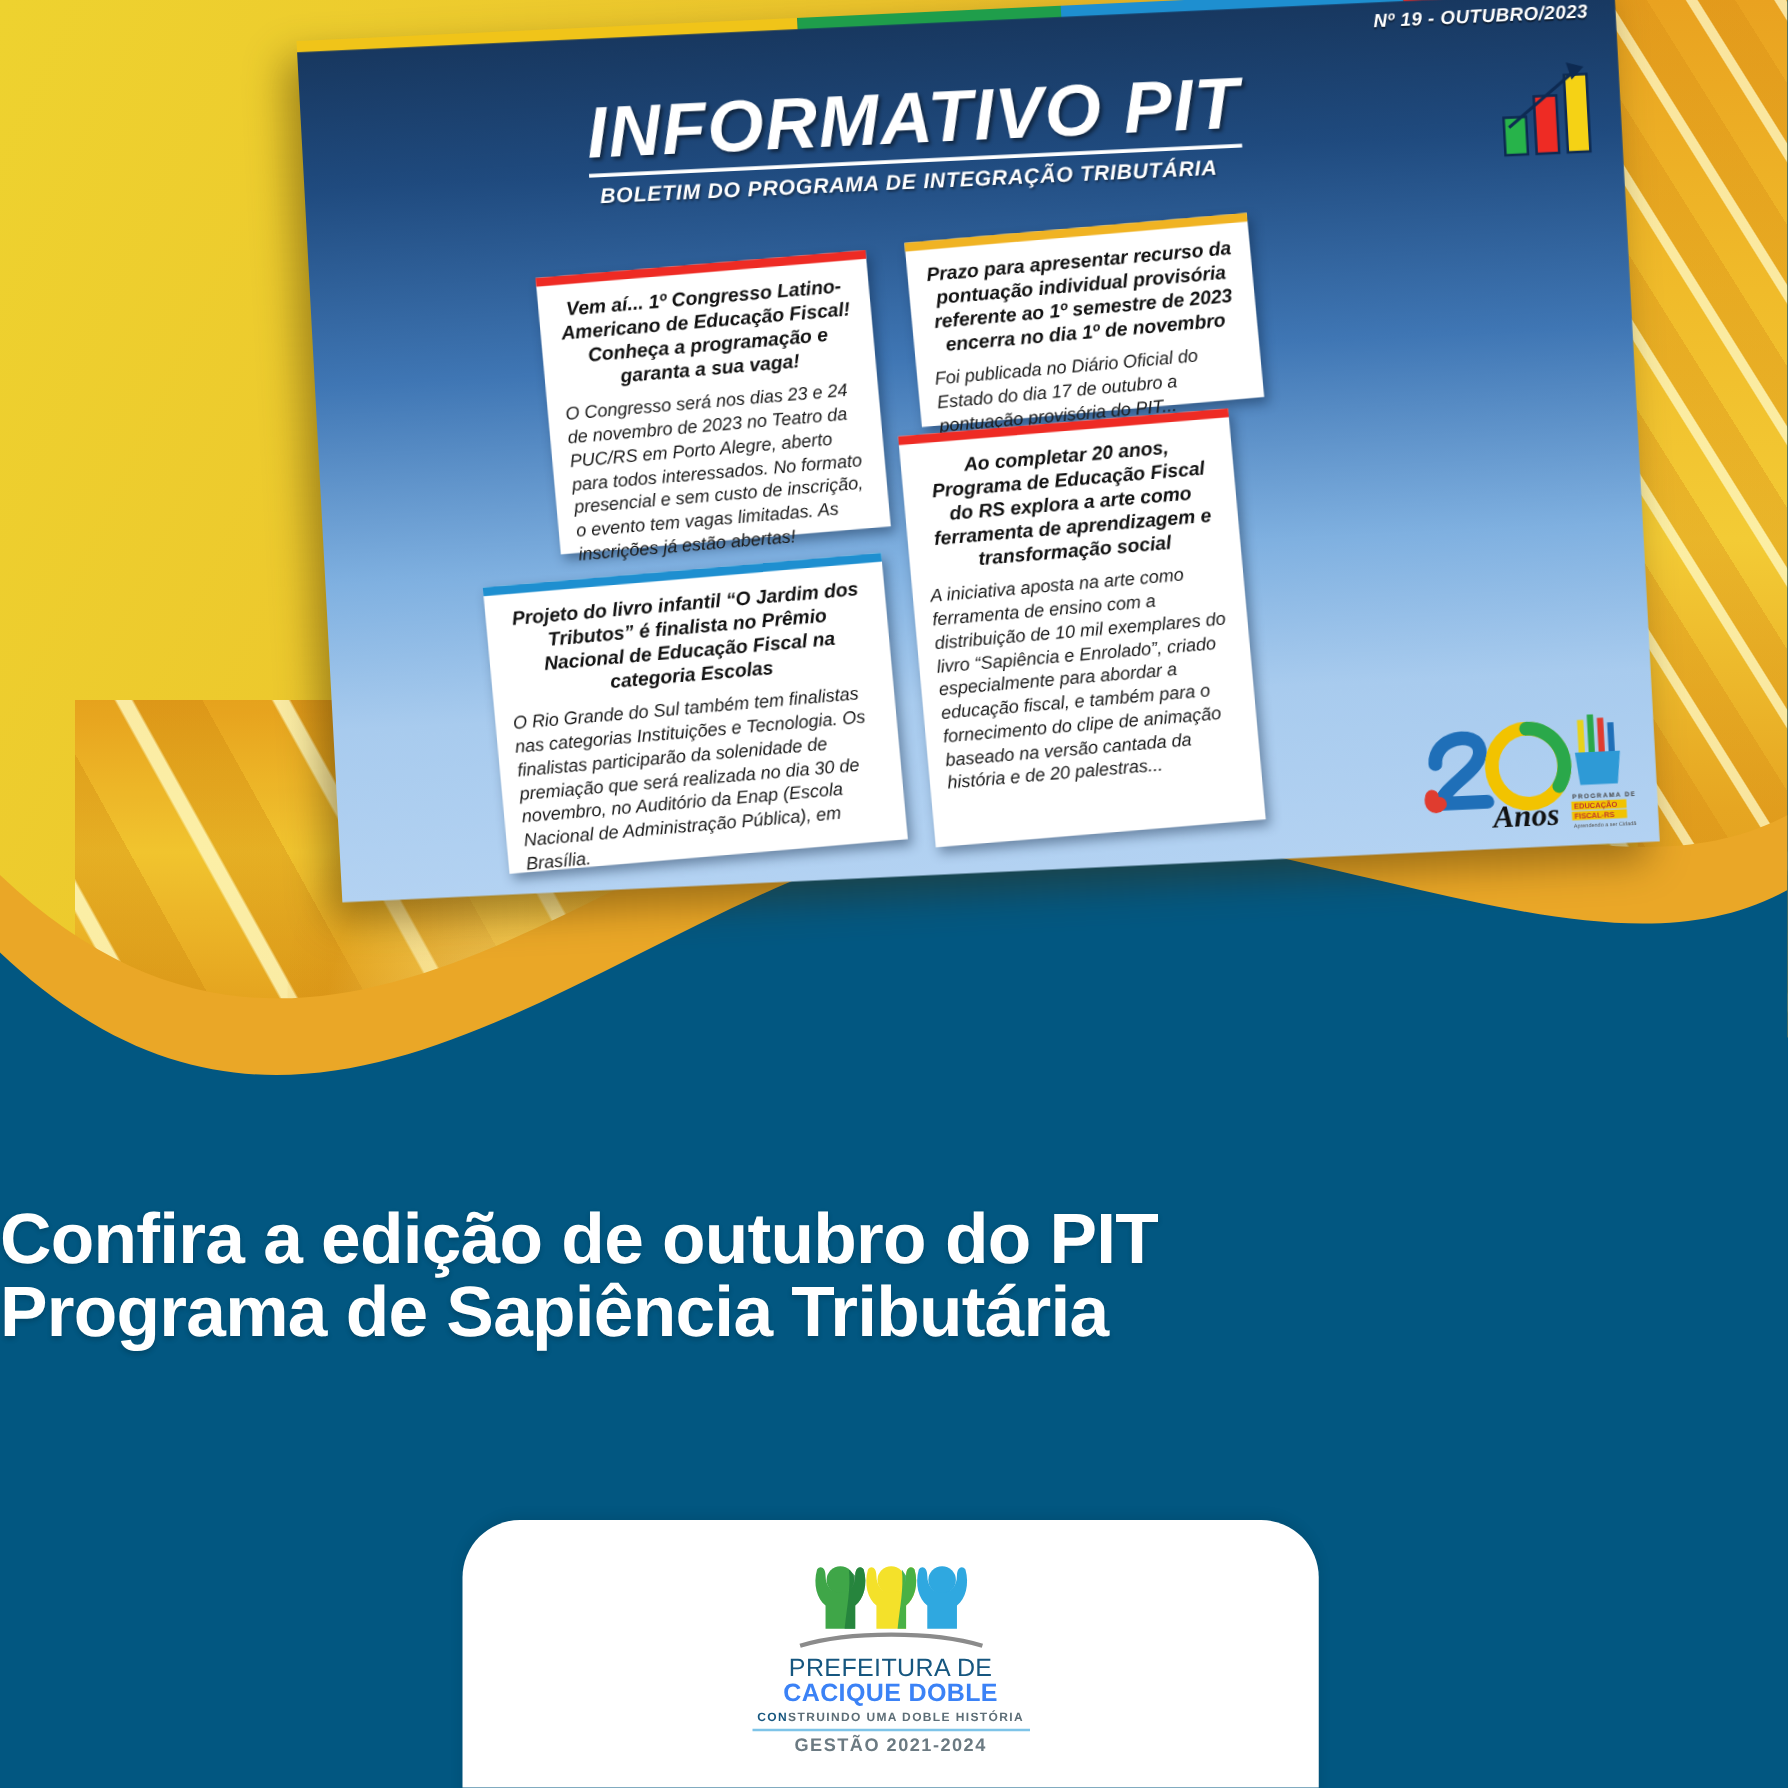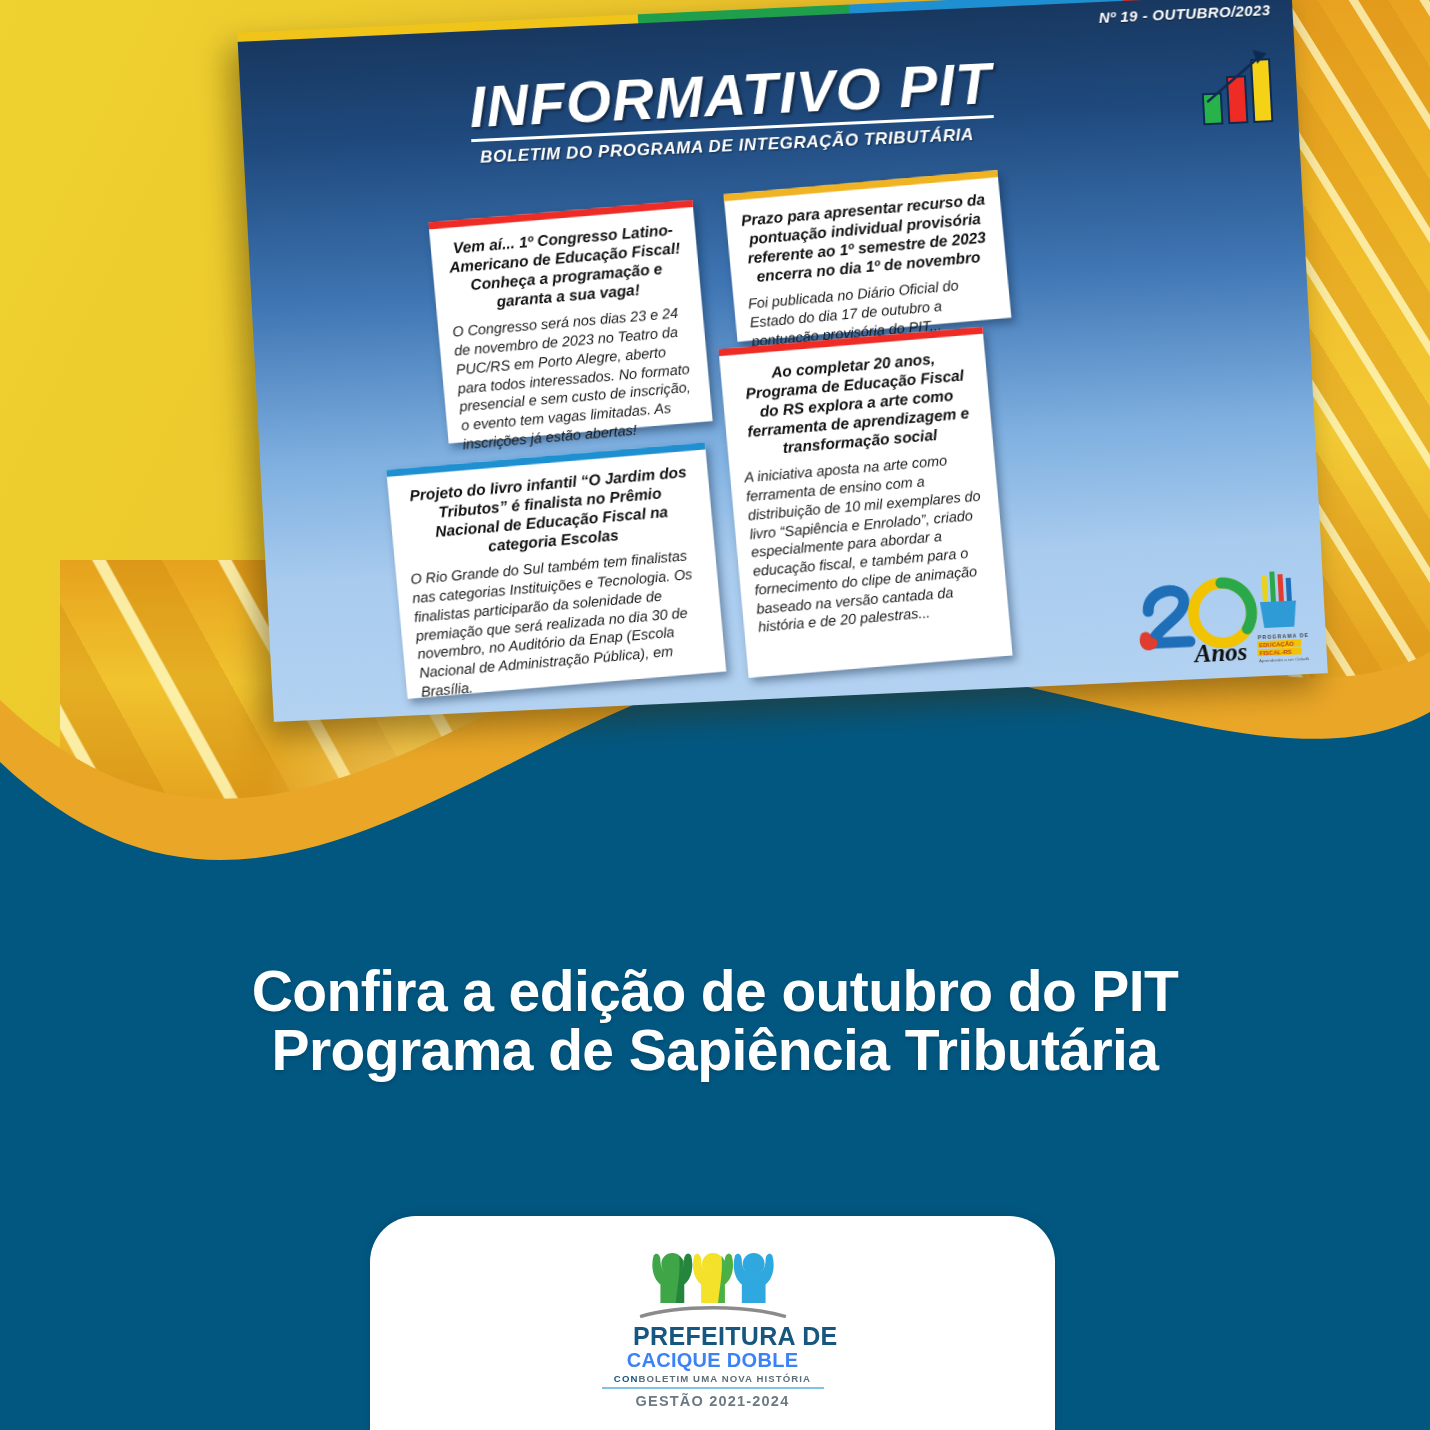--- a/index.html
+++ b/index.html
@@ -116,35 +116,35 @@
   .card.c4{left:130px;top:437px;width:320px;height:230px;transform:rotate(-2.3deg);}
   .card.c4 .accent{background:#1e8fd0;}
   .card.c3 p{text-align:left;}
   .card.c4 h3{text-align:center;}
 
   
   .anos20{position:absolute;right:18px;bottom:12px;width:170px;height:98px;}
 
   
   .headline{
-    position:absolute;left:0;top:962px;width:1430px;text-align:center;
+    position:absolute;left:0;top:962px;width:1430px;text-align:left;
     color:#ffffff;font-weight:700;font-size:57px;line-height:1.03;
     letter-spacing:-0.6px;
     text-shadow:0 2px 4px rgba(0,0,0,.18);
   }
   .headline div{white-space:nowrap;}
 
   
   .brandcard{
     position:absolute;left:370px;top:1216px;width:685px;height:250px;
     background:#ffffff;border-radius:46px 46px 0 0;
     box-shadow:0 -2px 10px rgba(0,0,0,.10);
   }
   .brandlogo{position:absolute;left:50%;top:26px;transform:translateX(-50%);width:250px;text-align:center;}
-  .bl-name1{font-size:25px;font-weight:700;color:#16567f;letter-spacing:.3px;line-height:1.02;text-align:right;}
+  .bl-name1{font-size:20px;font-weight:400;color:#16567f;letter-spacing:.3px;line-height:1.02;}
   .bl-name2{font-size:20px;font-weight:700;color:#3b82f6;letter-spacing:.3px;line-height:1.02;}
   .bl-tag{font-size:9.6px;font-weight:700;letter-spacing:1.1px;color:#5d6e77;margin-top:3px;}
   .bl-tag b{color:#16567f;text-align:center;}
   .bl-rule{height:2px;background:#7ec4e8;margin:3px 14px 0 14px;}
   .bl-gest{font-size:14.5px;color:#6b7a82;letter-spacing:1.2px;margin-top:4px;font-weight:bold;}
 </style>
 </head>
 <body>
 
 <div class="stage">
@@ -263,19 +263,19 @@
         </g>
         <g>
           <circle cx="148" cy="26" r="13" fill="#2fa8e0"></circle>
           <path d="M126,16 C122,30 126,44 134,50 L134,72 L162,72 L162,50 C170,44 174,30 170,16
                    C167,12 162,14 162,22 C162,32 156,38 148,38 C140,38 134,32 134,22 C134,14 129,12 126,16 Z" fill="#2fa8e0"></path>
         </g>
         <path d="M14,88 C60,74 140,74 186,88" fill="none" stroke="#8b8b8b" stroke-width="4"></path>
       </svg>
       <div class="bl-name1">PREFEITURA DE</div>
       <div class="bl-name2">CACIQUE DOBLE</div>
-      <div class="bl-tag"><b>CON</b><span>BOLETIM UMA NOVA HISTÓRIA</span></div>
+      <div class="bl-tag"><b>CON</b><span>STRUINDO UMA DOBLE HISTÓRIA</span></div>
       <div class="bl-rule"></div>
       <div class="bl-gest">GESTÃO 2021-2024</div>
     </div>
   </div>
 
 </div>
 
 </body></html>

